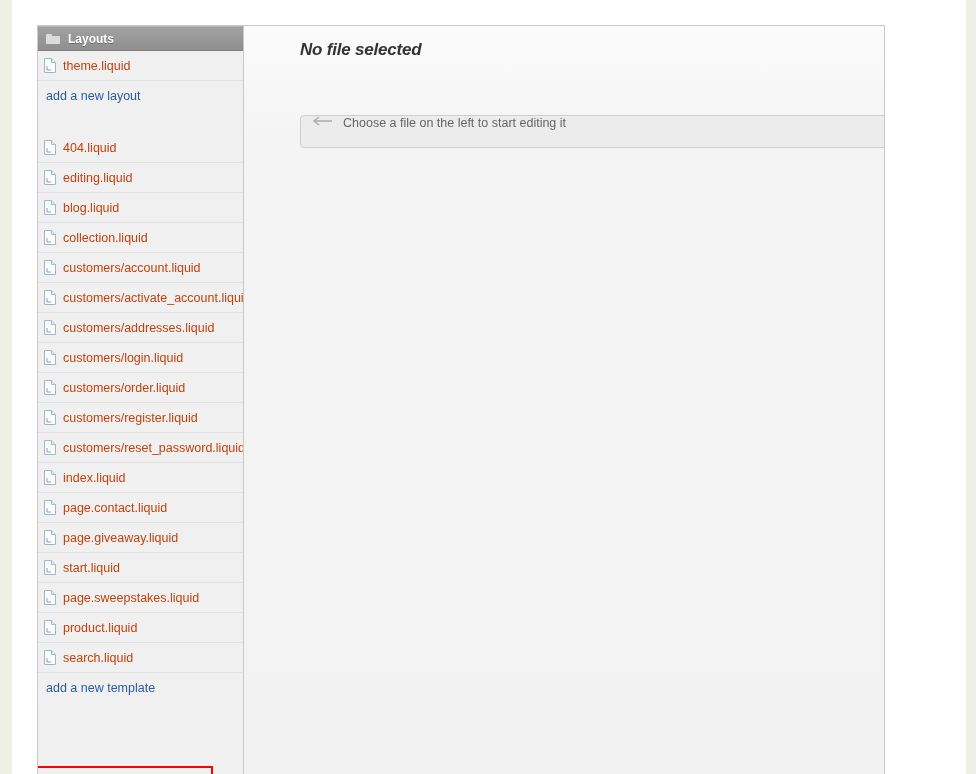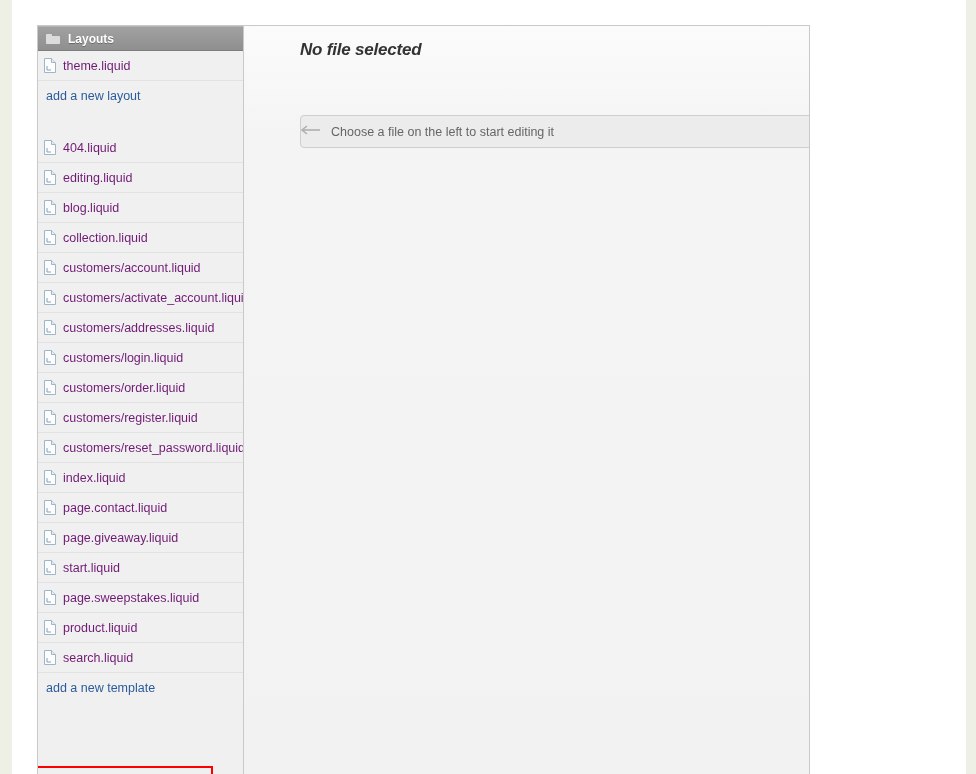--- a/index.html
+++ b/index.html
@@ -21,21 +21,21 @@
     top: 0;
     width: 954px;
     height: 774px;
     background: #ffffff;
   }
   
   .editor-shell {
     position: absolute;
     left: 25px;
     top: 25px;
-    width: 773px;
+    width: 848px;
     height: 749px;
     background: #f7f7f7;
     border: 1px solid #c9c9c9;
     border-bottom: none;
     box-sizing: border-box;
     display: flex;
     overflow: hidden;
   }
   
   .sidebar {
@@ -86,21 +86,21 @@
     border-radius: 0 1px 1px 1px;
   }
   .file-row {
     height: 30px;
     border-bottom: 1px solid #e2e2e2;
     display: flex;
     align-items: center;
     padding-left: 6px;
     box-sizing: border-box;
     font-size: 12.5px;
-    color: #701a75;
+    color: #c2410c;
     white-space: nowrap;
     overflow: hidden;
     cursor: pointer;
   }
   .file-row .file-icon {
     width: 12px;
     height: 15px;
     flex: 0 0 12px;
     margin-right: 7px;
     position: relative;
@@ -159,21 +159,21 @@
     position: absolute;
     left: 56px;
     top: 89px;
     width: 660px;
     height: 33px;
     background: #ececec;
     border: 1px solid #cfcfcf;
     border-radius: 4px;
     box-sizing: border-box;
     display: flex;
-    align-items: center;
+    padding-left: 12px;
     font-size: 12.5px;
     color: #666666;
   }
   .empty-banner .arrow-left-icon {
     flex: 0 0 auto;
     margin-right: 10px;
     display: inline-block;
     line-height: 1;
   }
 </style>

